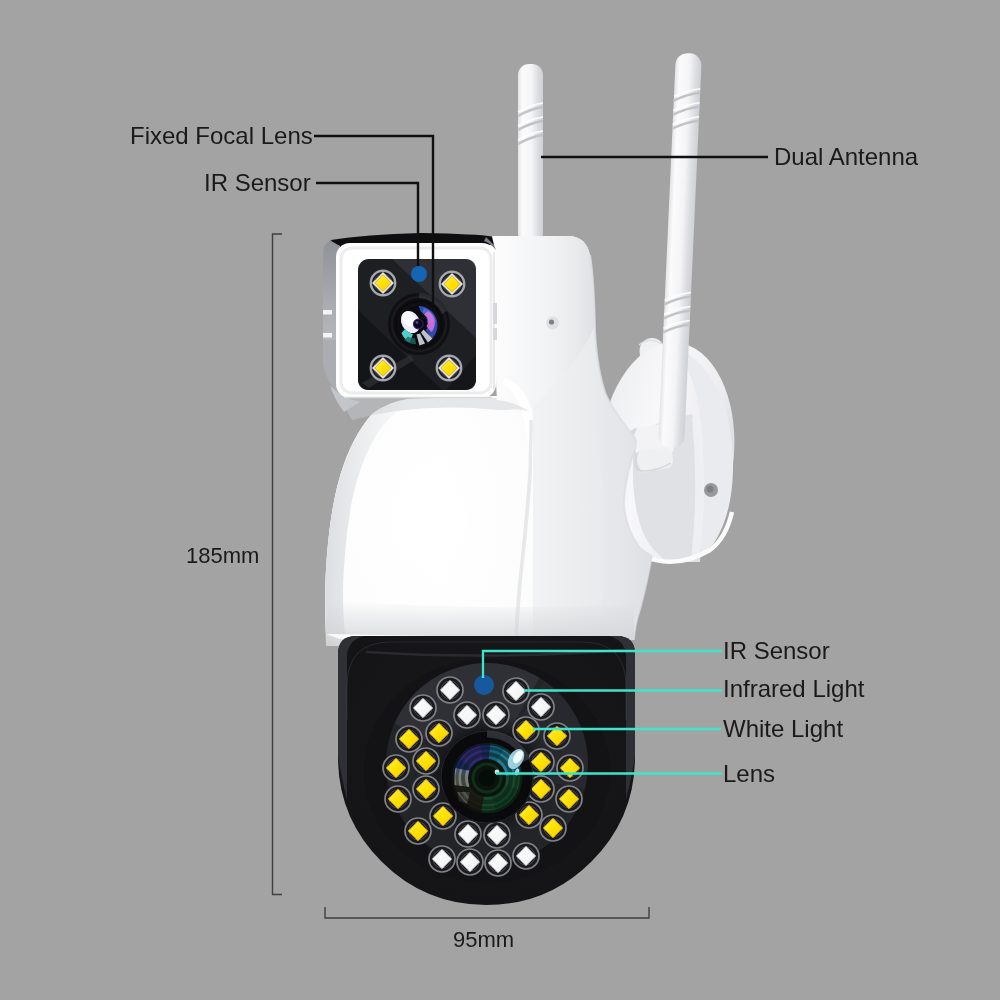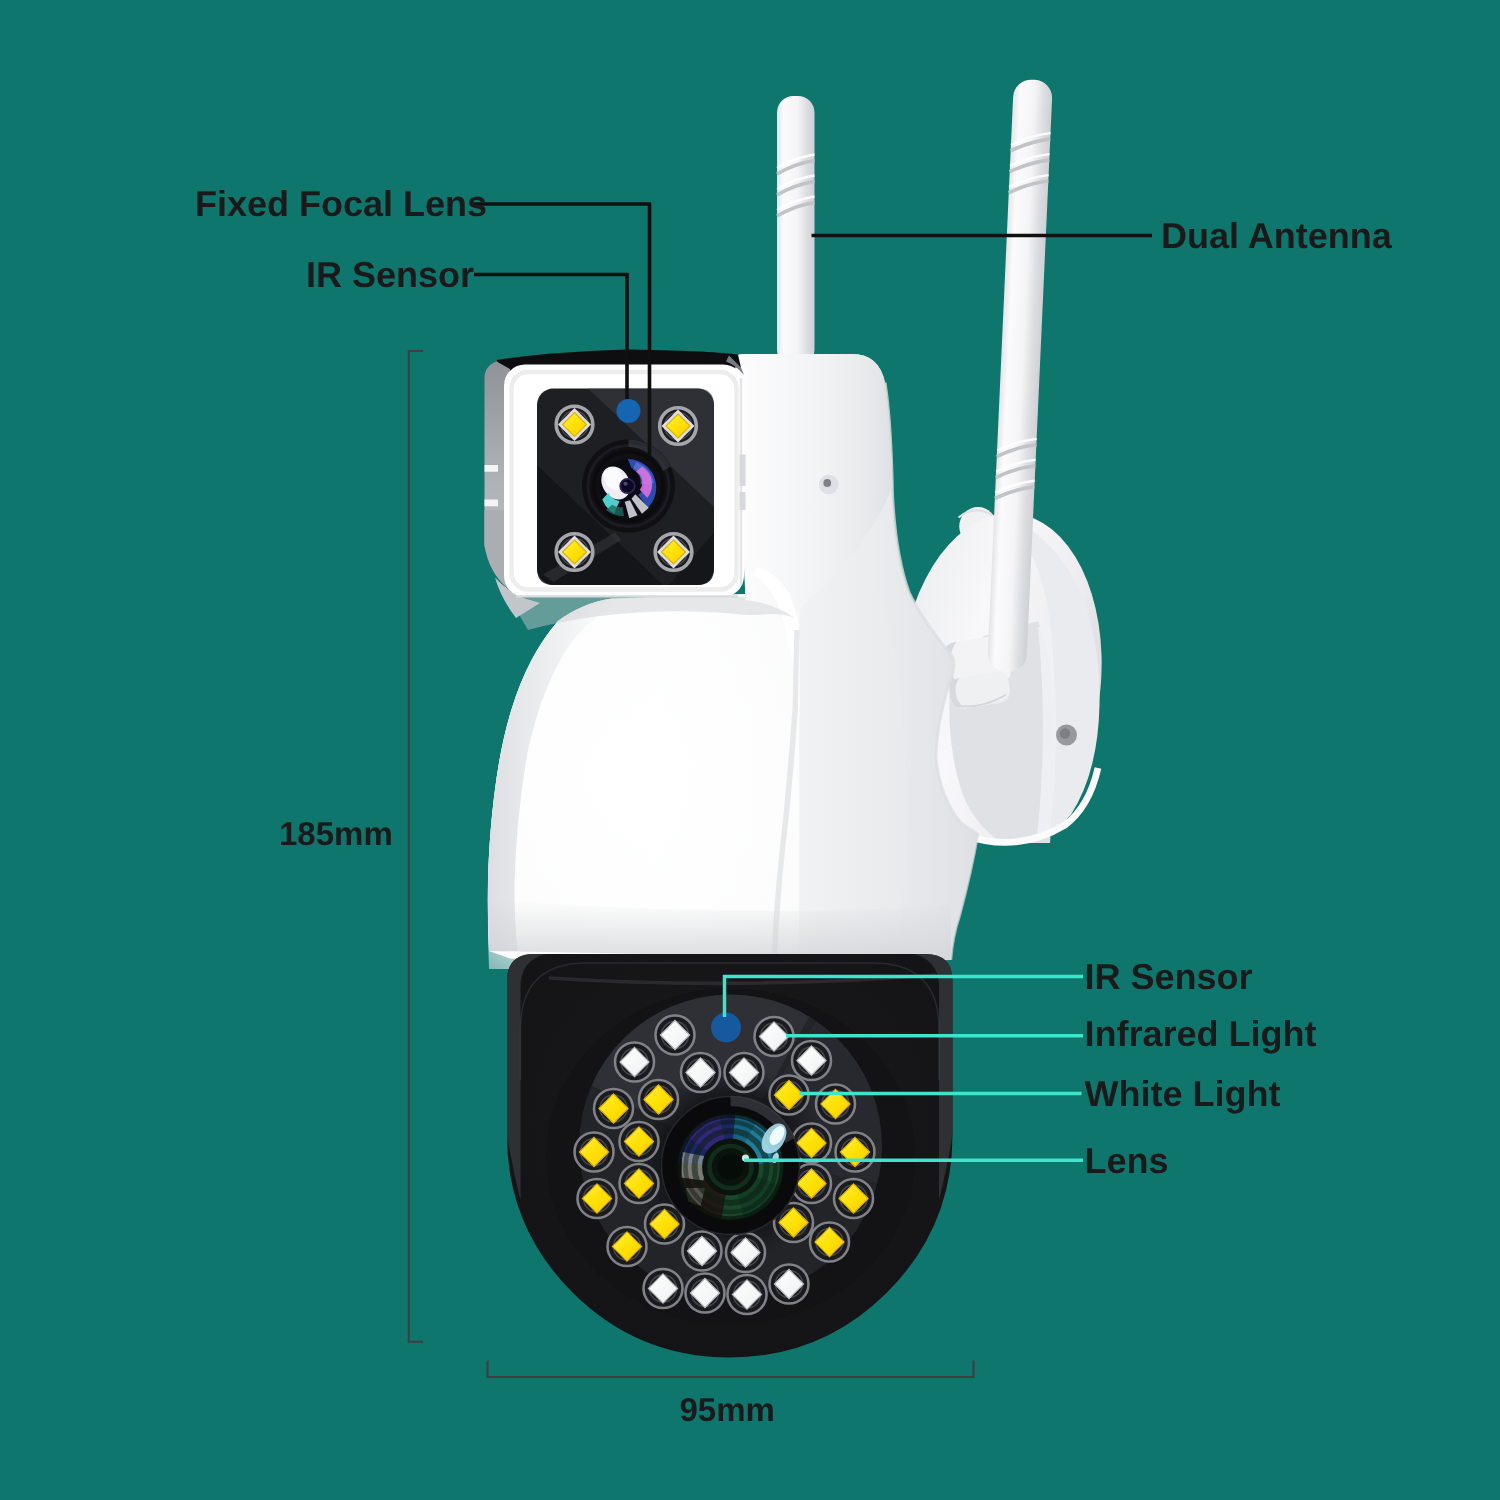--- a/index.html
+++ b/index.html
@@ -1,17 +1,17 @@
 <!DOCTYPE html>
 <html><head>
 <meta charset="utf-8">
 <style>
   html,body{margin:0;padding:0;background:#fff;}
-  #stage{position:relative;width:1000px;height:1000px;background:#0f766e;overflow:hidden;
-    font-family:"Liberation Sans", sans-serif;font-weight:bold;}
+  #stage{position:relative;width:1000px;height:1000px;background:#a3a3a3;overflow:hidden;
+    font-family:"Liberation Sans", sans-serif;}
   svg{position:absolute;left:0;top:0;}
 </style>
 </head>
 <body>
 <div id="stage">
 <svg width="1000" height="1000" viewBox="0 0 1000 1000">
 <defs>
   <linearGradient id="antH" x1="0" y1="0" x2="1" y2="0">
     <stop offset="0" stop-color="#e3e4e6"></stop>
     <stop offset="0.18" stop-color="#fbfbfc"></stop>

